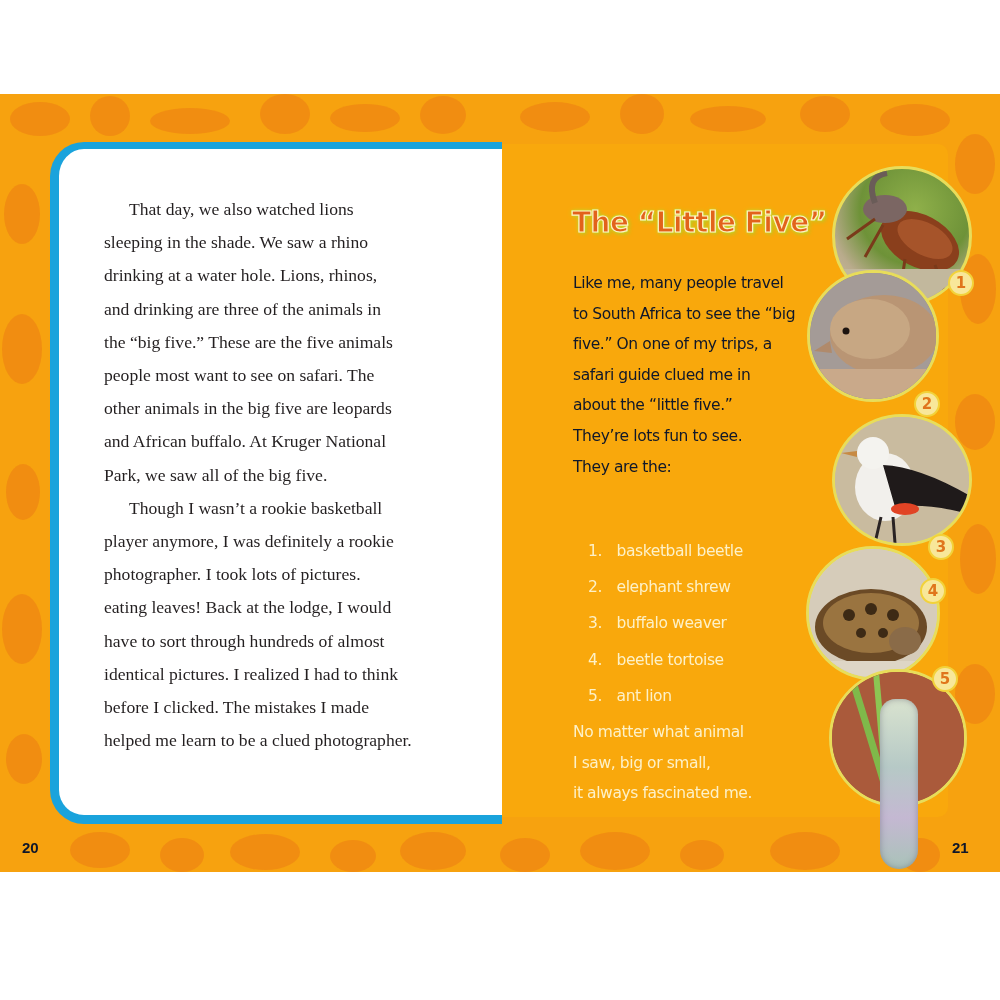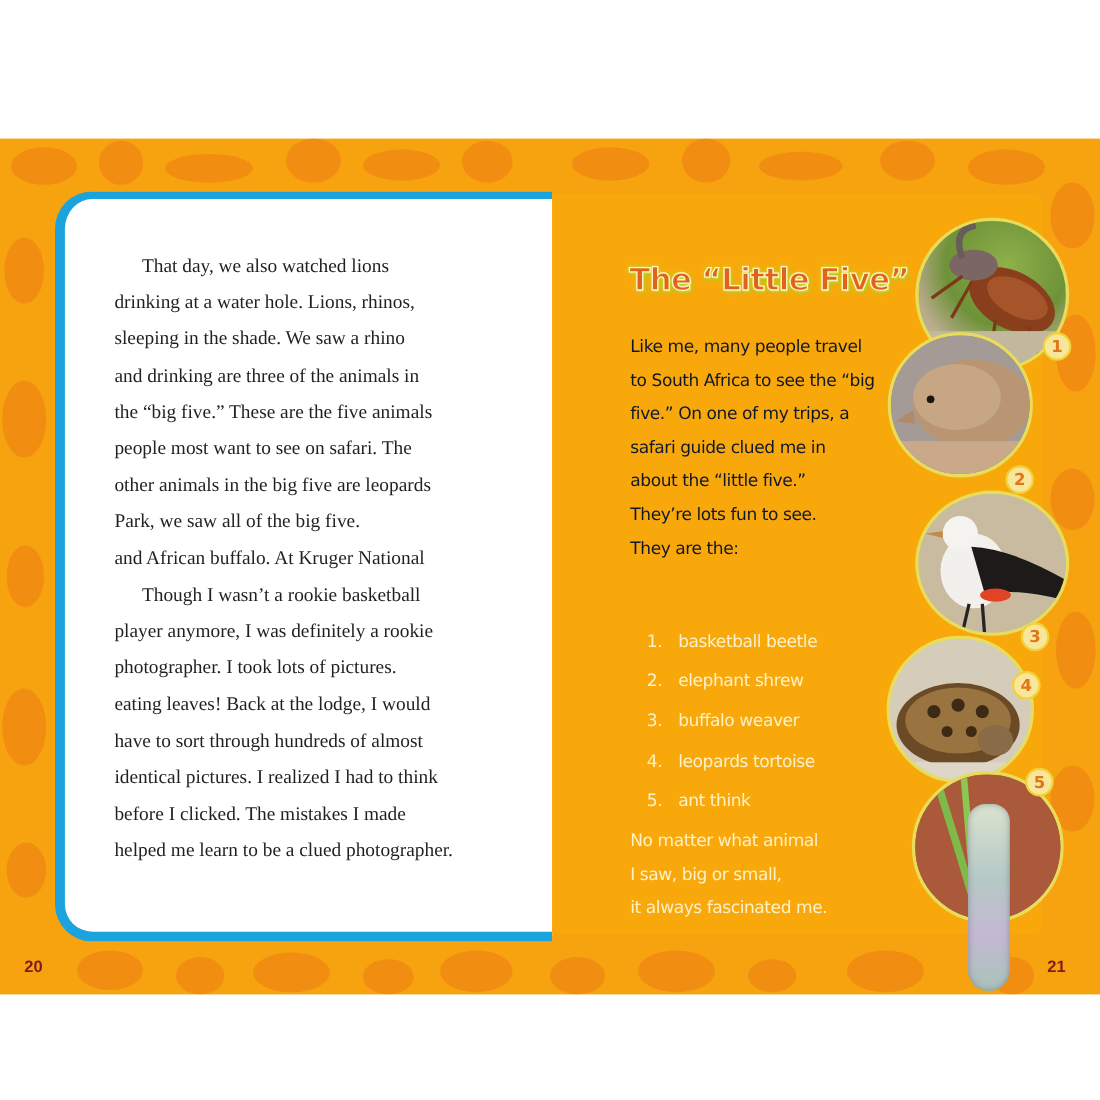--- a/index.html
+++ b/index.html
@@ -1,20 +1,20 @@
 <!DOCTYPE html>
 <html><head>
 <meta charset="utf-8">
 <style>
   * { box-sizing: border-box; margin: 0; padding: 0; }
   html, body { width: 1000px; height: 1000px; background: #ffffff; overflow: hidden; }
   body { position: relative; font-family: "Liberation Sans", sans-serif; }
 
   .spread {
-    position: absolute; left: 0; top: 126px; width: 1000px; height: 778px;
+    position: absolute; left: 0; top: 94px; width: 1000px; height: 778px;
     background: #f7a20f; overflow: hidden;
   }
   .splat { position: absolute; background: #f08a12; border-radius: 50%; opacity: 0.85; }
 
   
   .left-panel {
     position: absolute; left: 50px; top: 48px; width: 452px; height: 682px;
     background: #ffffff;
     border-top: 7px solid #1aa3dc;
     border-left: 9px solid #1aa3dc;
@@ -72,21 +72,21 @@
   .badge {
     position: absolute; width: 26px; height: 26px; border-radius: 50%;
     background: #f8e79a; border: 2px solid #f2d23a;
     color: #e0751c; font-family: "DejaVu Sans", sans-serif; font-weight: bold;
     font-size: 15px; line-height: 22px; text-align: center;
   }
 
   .page-num {
     position: absolute; top: 745px;
     font-family: "Liberation Sans", sans-serif; font-weight: bold; font-size: 15px;
-    color: #7f1d1d;
+    color: #0f172a;
   }
 </style>
 </head>
 <body>
 
 <div class="spread">
 
   <div>
     <div class="splat" style="left:10px;top:8px;width:60px;height:34px;"></div>
     <div class="splat" style="left:90px;top:2px;width:40px;height:40px;"></div>
@@ -117,28 +117,28 @@
     <div class="splat" style="left:500px;top:744px;width:50px;height:34px;"></div>
     <div class="splat" style="left:580px;top:738px;width:70px;height:38px;"></div>
     <div class="splat" style="left:680px;top:746px;width:44px;height:30px;"></div>
     <div class="splat" style="left:770px;top:738px;width:70px;height:38px;"></div>
     <div class="splat" style="left:900px;top:744px;width:40px;height:34px;"></div>
   </div>
 
   <div class="left-panel">
     <div class="left-text">
       <span class="line indent">That day, we also watched lions</span>
+      <span class="line">sleeping in the shade. We saw a rhino</span>
       <span class="line">drinking at a water hole. Lions, rhinos,</span>
-      <span class="line">sleeping in the shade. We saw a rhino</span>
       <span class="line">and drinking are three of the animals in</span>
       <span class="line">the “big five.” These are the five animals</span>
       <span class="line">people most want to see on safari. The</span>
       <span class="line">other animals in the big five are leopards</span>
+      <span class="line">and African buffalo. At Kruger National</span>
       <span class="line">Park, we saw all of the big five.</span>
-      <span class="line">and African buffalo. At Kruger National</span>
       <span class="line indent">Though I wasn’t a rookie basketball</span>
       <span class="line">player anymore, I was definitely a rookie</span>
       <span class="line">photographer. I took lots of pictures.</span>
       <span class="line">eating leaves! Back at the lodge, I would</span>
       <span class="line">have to sort through hundreds of almost</span>
       <span class="line">identical pictures. I realized I had to think</span>
       <span class="line">before I clicked. The mistakes I made</span>
       <span class="line">helped me learn to be a clued photographer.</span>
     </div>
   </div>
@@ -154,22 +154,22 @@
       <span class="line">safari guide clued me in</span>
       <span class="line">about the “little five.”</span>
       <span class="line">They’re lots fun to see.</span>
       <span class="line">They are the:</span>
     </div>
 
     <ol class="list">
       <li><span class="num">1.</span> <span>basketball beetle</span></li>
       <li><span class="num">2.</span> <span>elephant shrew</span></li>
       <li><span class="num">3.</span> <span>buffalo weaver</span></li>
-      <li><span class="num">4.</span> <span>leopards tortoise</span></li>
-      <li><span class="num">5.</span> <span>ant think</span></li>
+      <li><span class="num">4.</span> <span>beetle tortoise</span></li>
+      <li><span class="num">5.</span> <span>ant lion</span></li>
     </ol>
 
     <div class="outro">
       <span class="line">No matter what animal</span>
       <span class="line">I saw, big or small,</span>
       <span class="line">it always fascinated me.</span>
     </div>
   </div>
 
   <div class="photo" style="left:832px;top:72px;width:140px;height:140px;background:radial-gradient(circle at 60% 30%, #8fb04a 0%, #6e9238 45%, #b9ab8c 70%, #cfc3a5 100%);">

